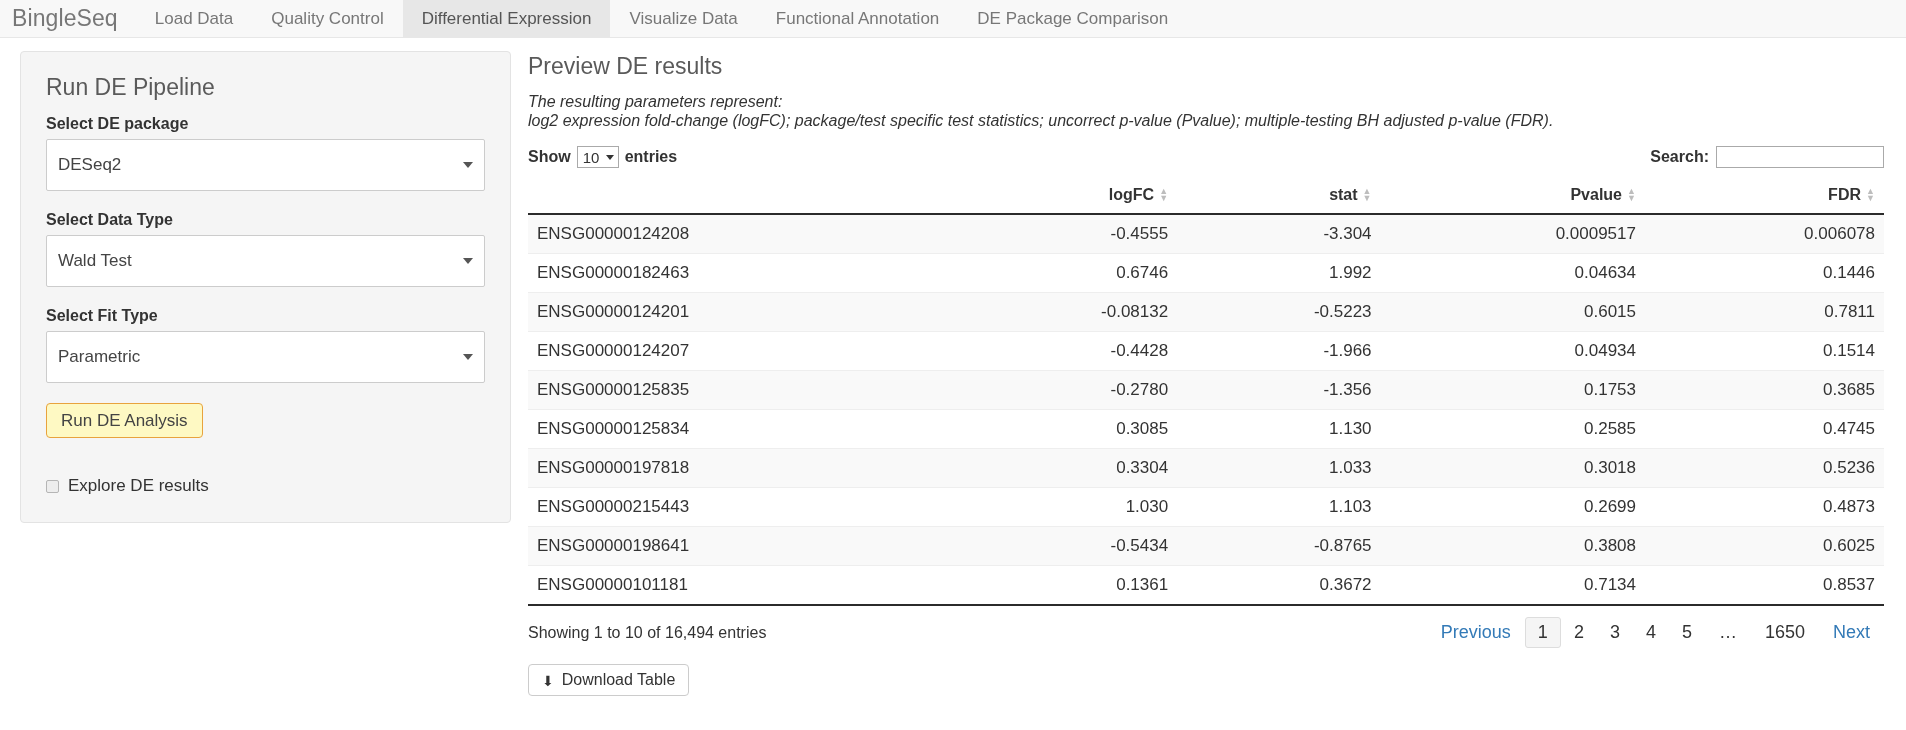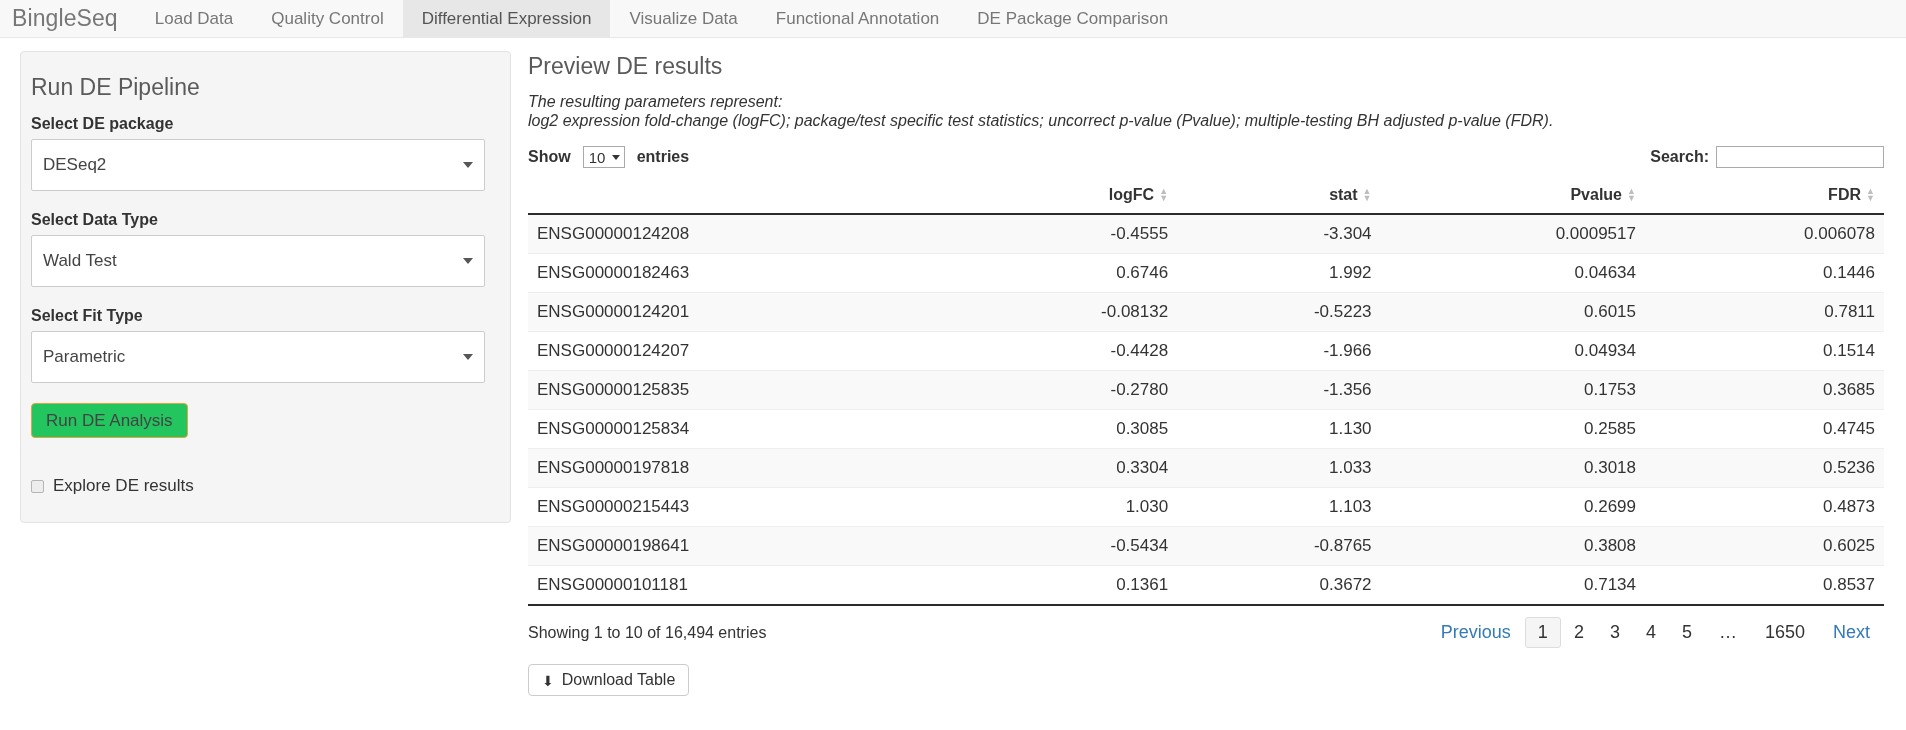--- a/index.html
+++ b/index.html
@@ -55,21 +55,21 @@
     padding: 13px 0 0 0;
   }
 
   
   .sidebar {
     width: 491px;
     margin-left: 20px;
     background: #f5f5f5;
     border: 1px solid #e3e3e3;
     border-radius: 4px;
-    padding: 22px 25px 26px 10px;
+    padding: 22px 25px 26px 25px;
   }
   .sidebar h3 {
     margin: 0 0 14px 0;
     font-size: 23px;
     font-weight: normal;
     color: #5a5a5a;
   }
   .form-label {
     display: block;
     font-size: 16px;
@@ -100,21 +100,21 @@
     border-left: 5px solid transparent;
     border-right: 5px solid transparent;
     border-top: 6px solid #555555;
   }
   .btn-run {
     display: inline-flex;
     align-items: center;
     justify-content: center;
     height: 35px;
     padding: 0 14px;
-    background: #22c55e;
+    background: #fef9c3;
     border: 1px solid #e8a33d;
     border-radius: 4px;
     font-size: 17px;
     color: #444444;
     cursor: pointer;
     margin-bottom: 34px;
   }
   .checkbox-row {
     display: flex;
     align-items: center;
@@ -158,21 +158,21 @@
     align-items: center;
     justify-content: space-between;
     margin-bottom: 11px;
   }
   .dt-length {
     font-size: 16px;
     font-weight: bold;
     color: #333333;
     display: flex;
     align-items: center;
-    gap: 12px;
+    gap: 6px;
   }
   .dt-select {
     position: relative;
     height: 22px;
     min-width: 42px;
     border: 1px solid #aaaaaa;
     background: #ffffff;
     font-size: 15px;
     font-weight: normal;
     color: #333333;

